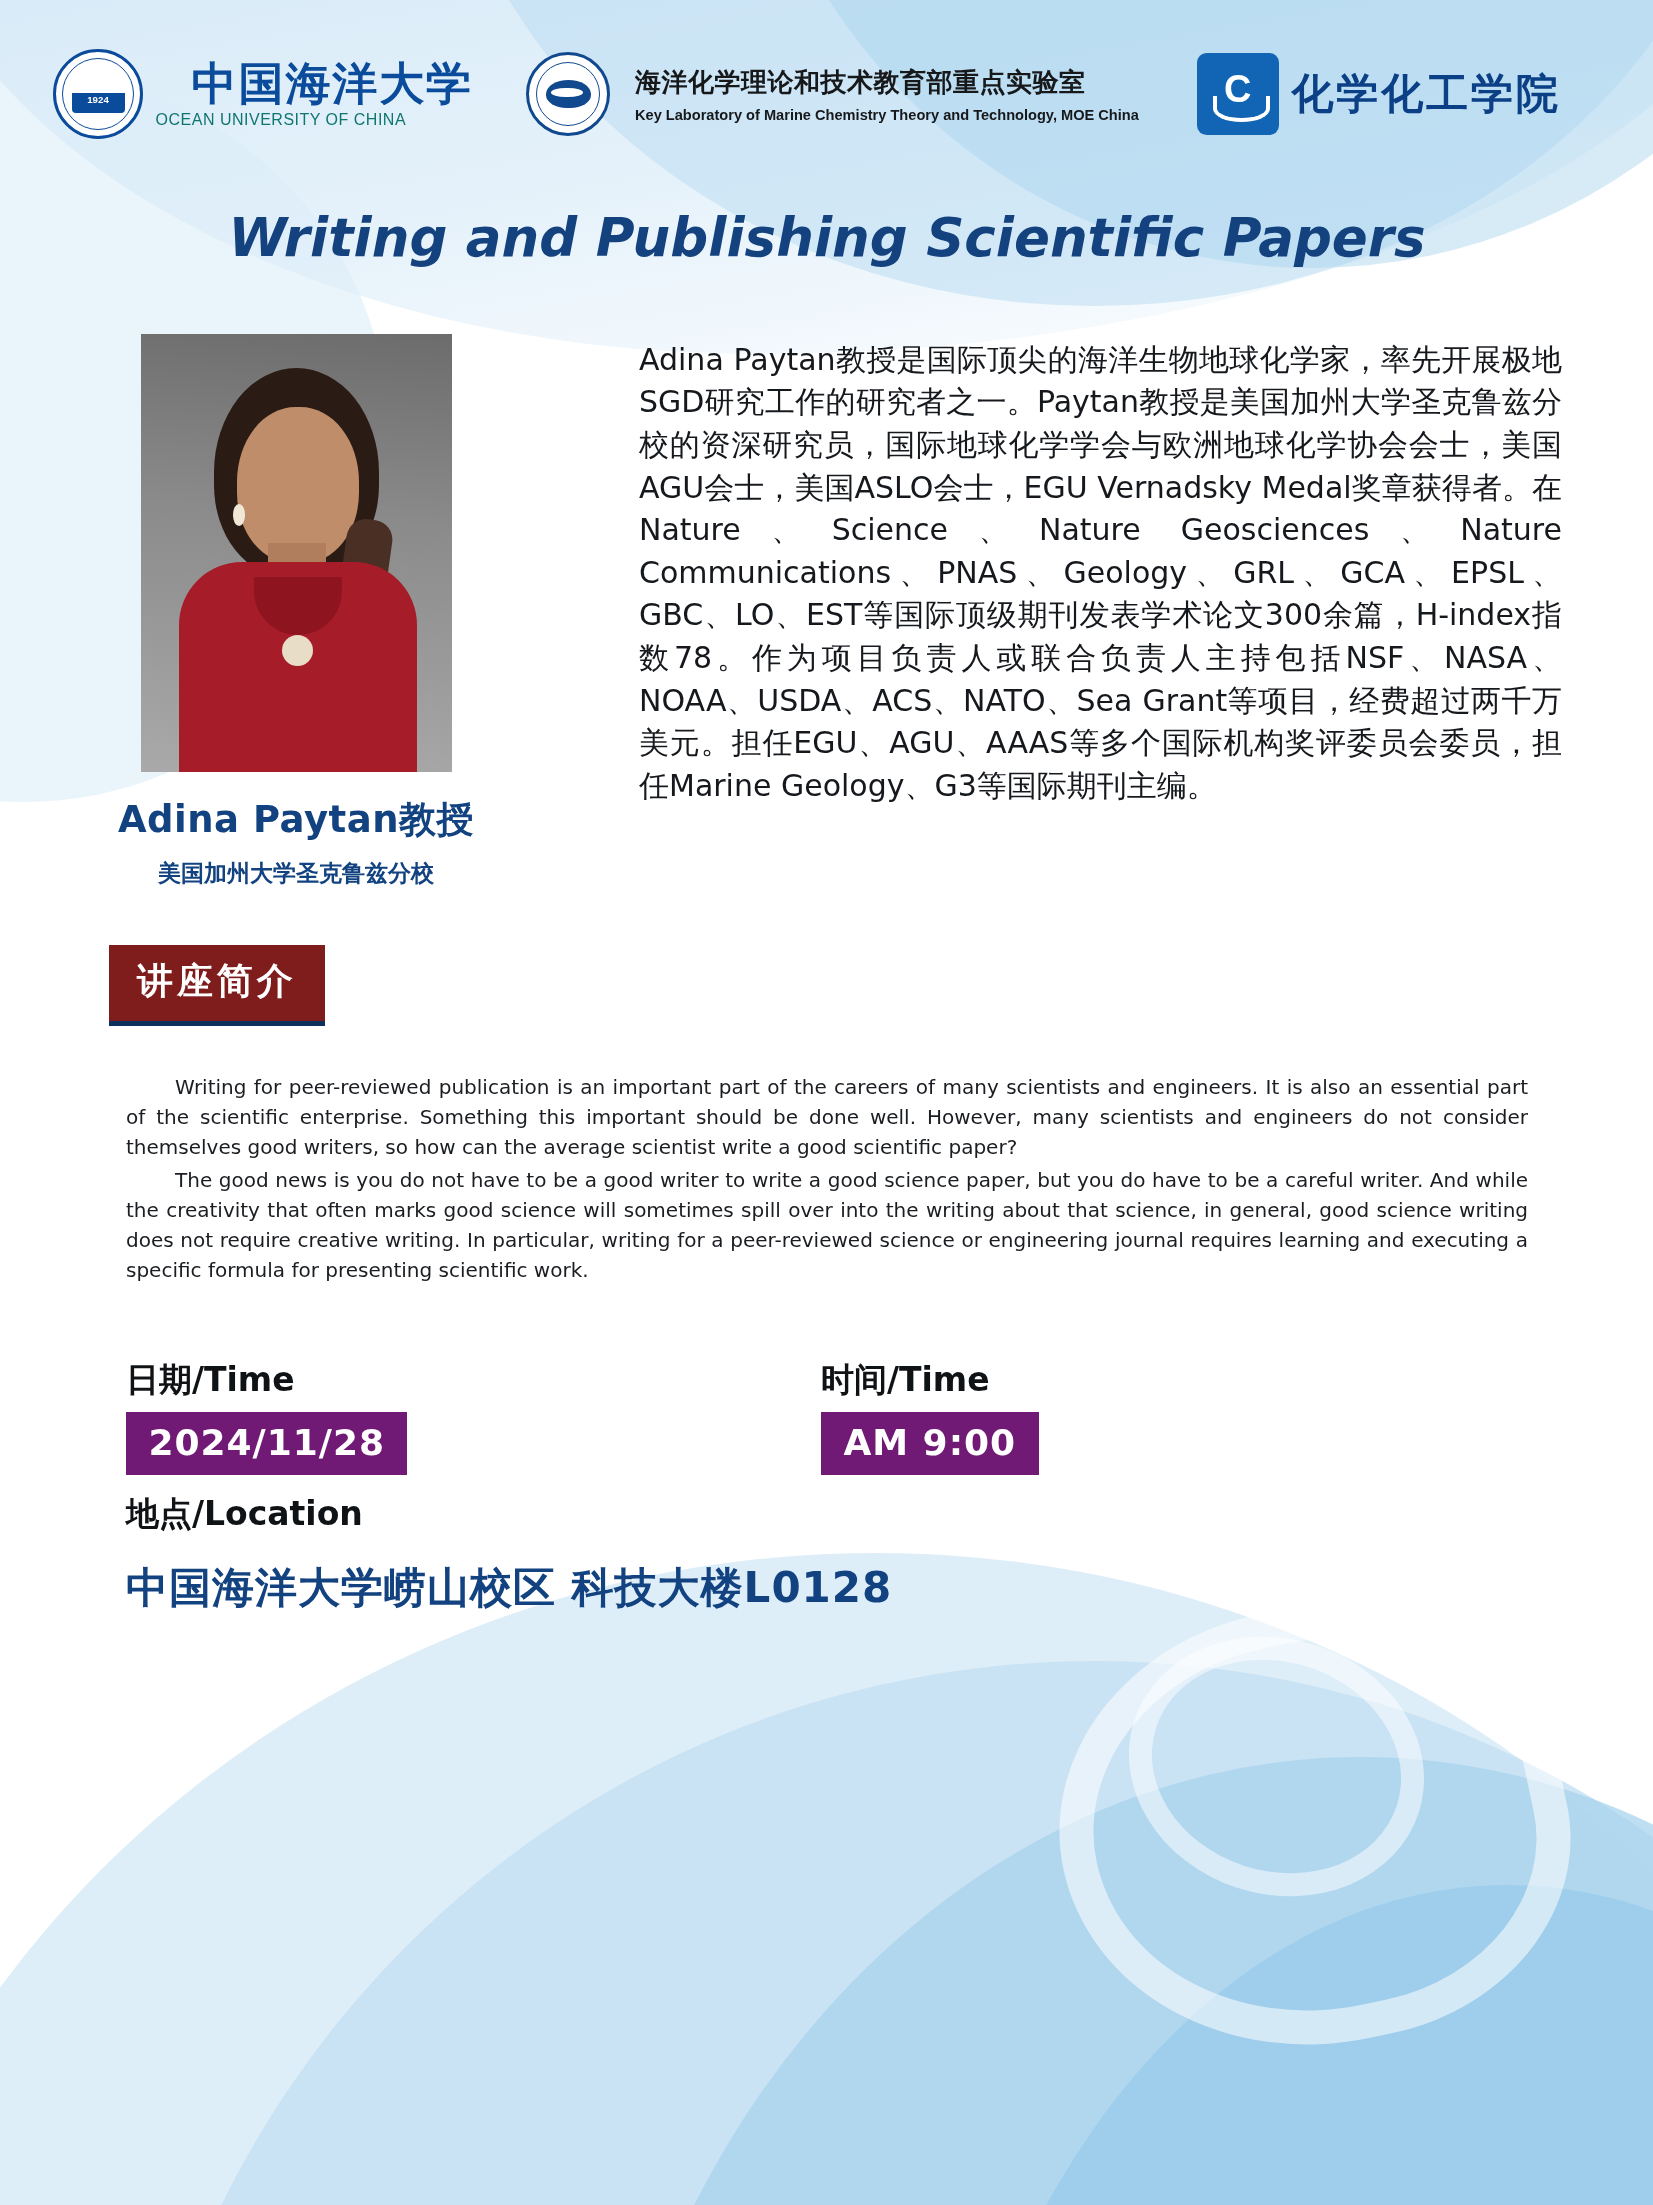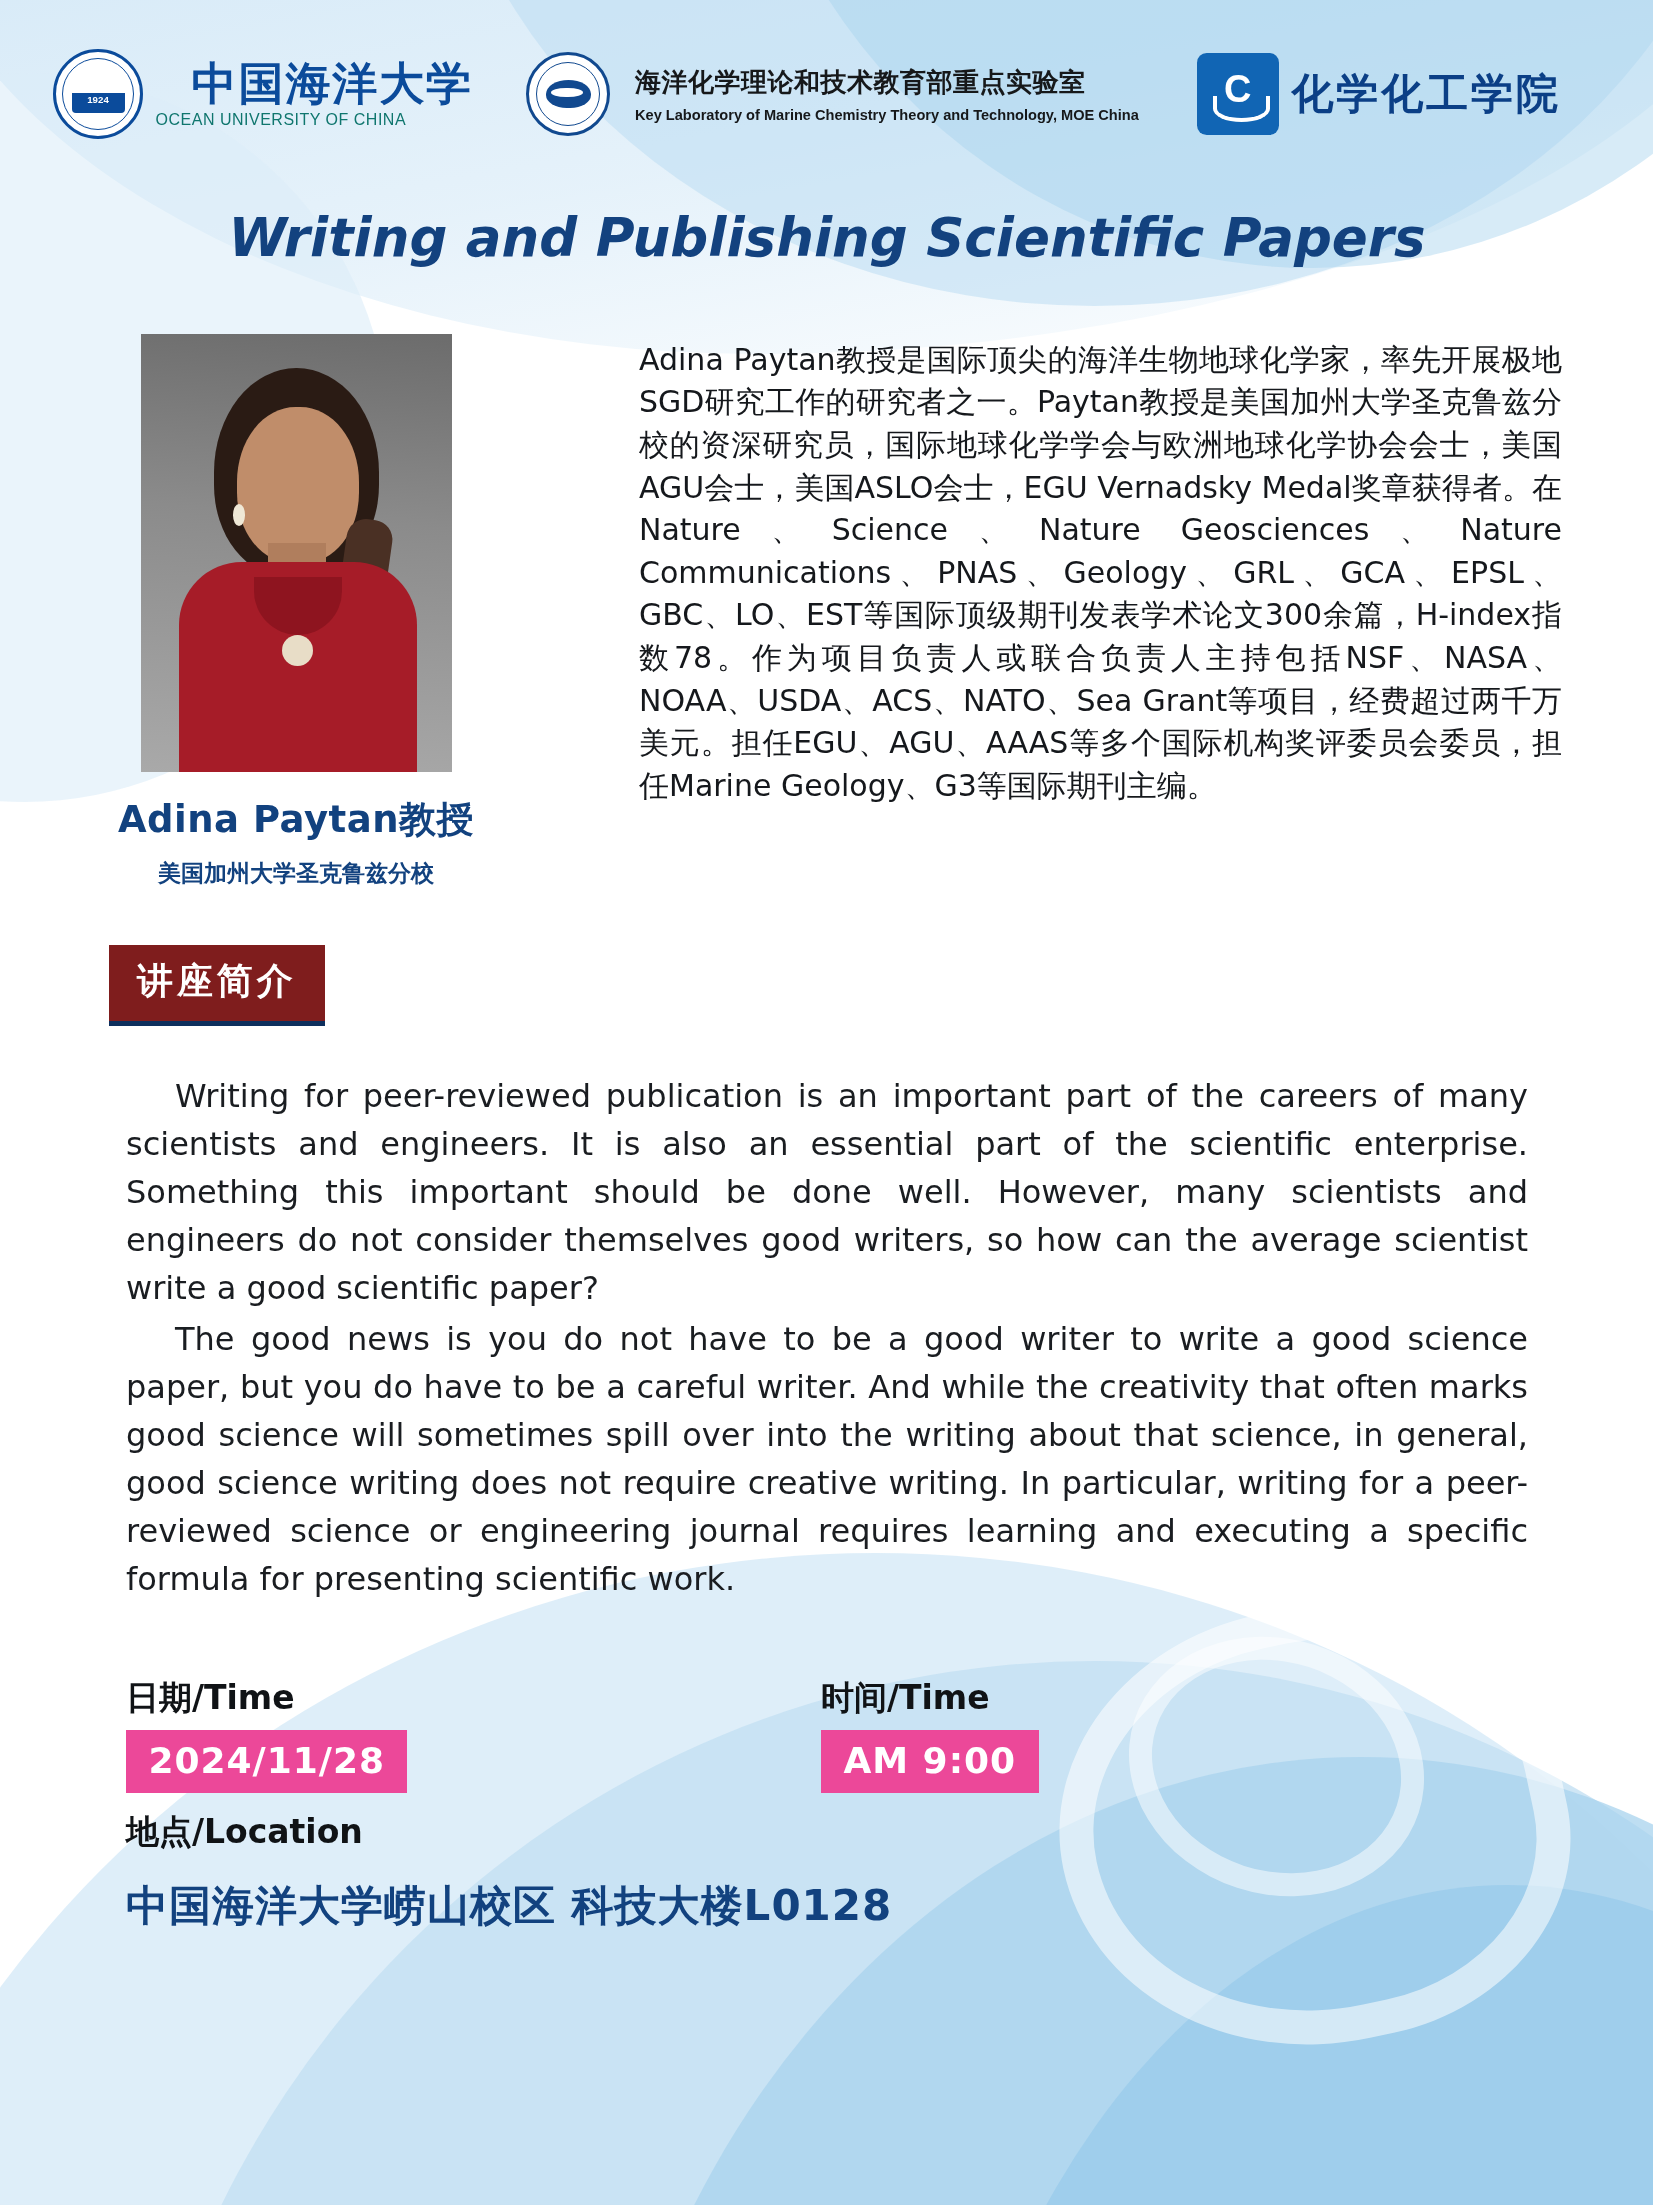--- a/index.html
+++ b/index.html
@@ -454,21 +454,21 @@
     font-size: 36px;
     padding: 12.6px 28px 14.6px;
     letter-spacing: 3.9px;
     border-bottom: 5.8px solid #0d2f5d;
   }
 
   
   .abstract {
     margin: 46px 126px 4px 126px;
     font-family: "DejaVu Sans", sans-serif;
-    font-size: 32px;
+    font-size: 20px;
     line-height: 1.5;
     color: #1a1d21;
     text-align: justify;
   }
   .abstract p { margin: 0 0 2.9px 0; text-indent: 49px; }
 
   
   .details {
     margin: 73px 0 0 0;
     padding: 0 126px;
@@ -482,21 +482,21 @@
   .det-col-time { flex: 1; }
   .det-label {
     font-family: "DejaVu Sans", sans-serif;
     font-weight: bold;
     font-size: 33px;
     color: #101316;
     margin-bottom: 9.7px;
   }
   .det-chip {
     display: inline-block;
-    background: #ec4899;
+    background: #701a75;
     color: #ffffff;
     font-family: "DejaVu Sans", sans-serif;
     font-weight: bold;
     font-size: 36px;
     padding: 9.7px 22.4px 11.7px;
     letter-spacing: 1px;
   }
   .det-loc-label {
     margin-top: 17.5px;
     font-family: "DejaVu Sans", sans-serif;

